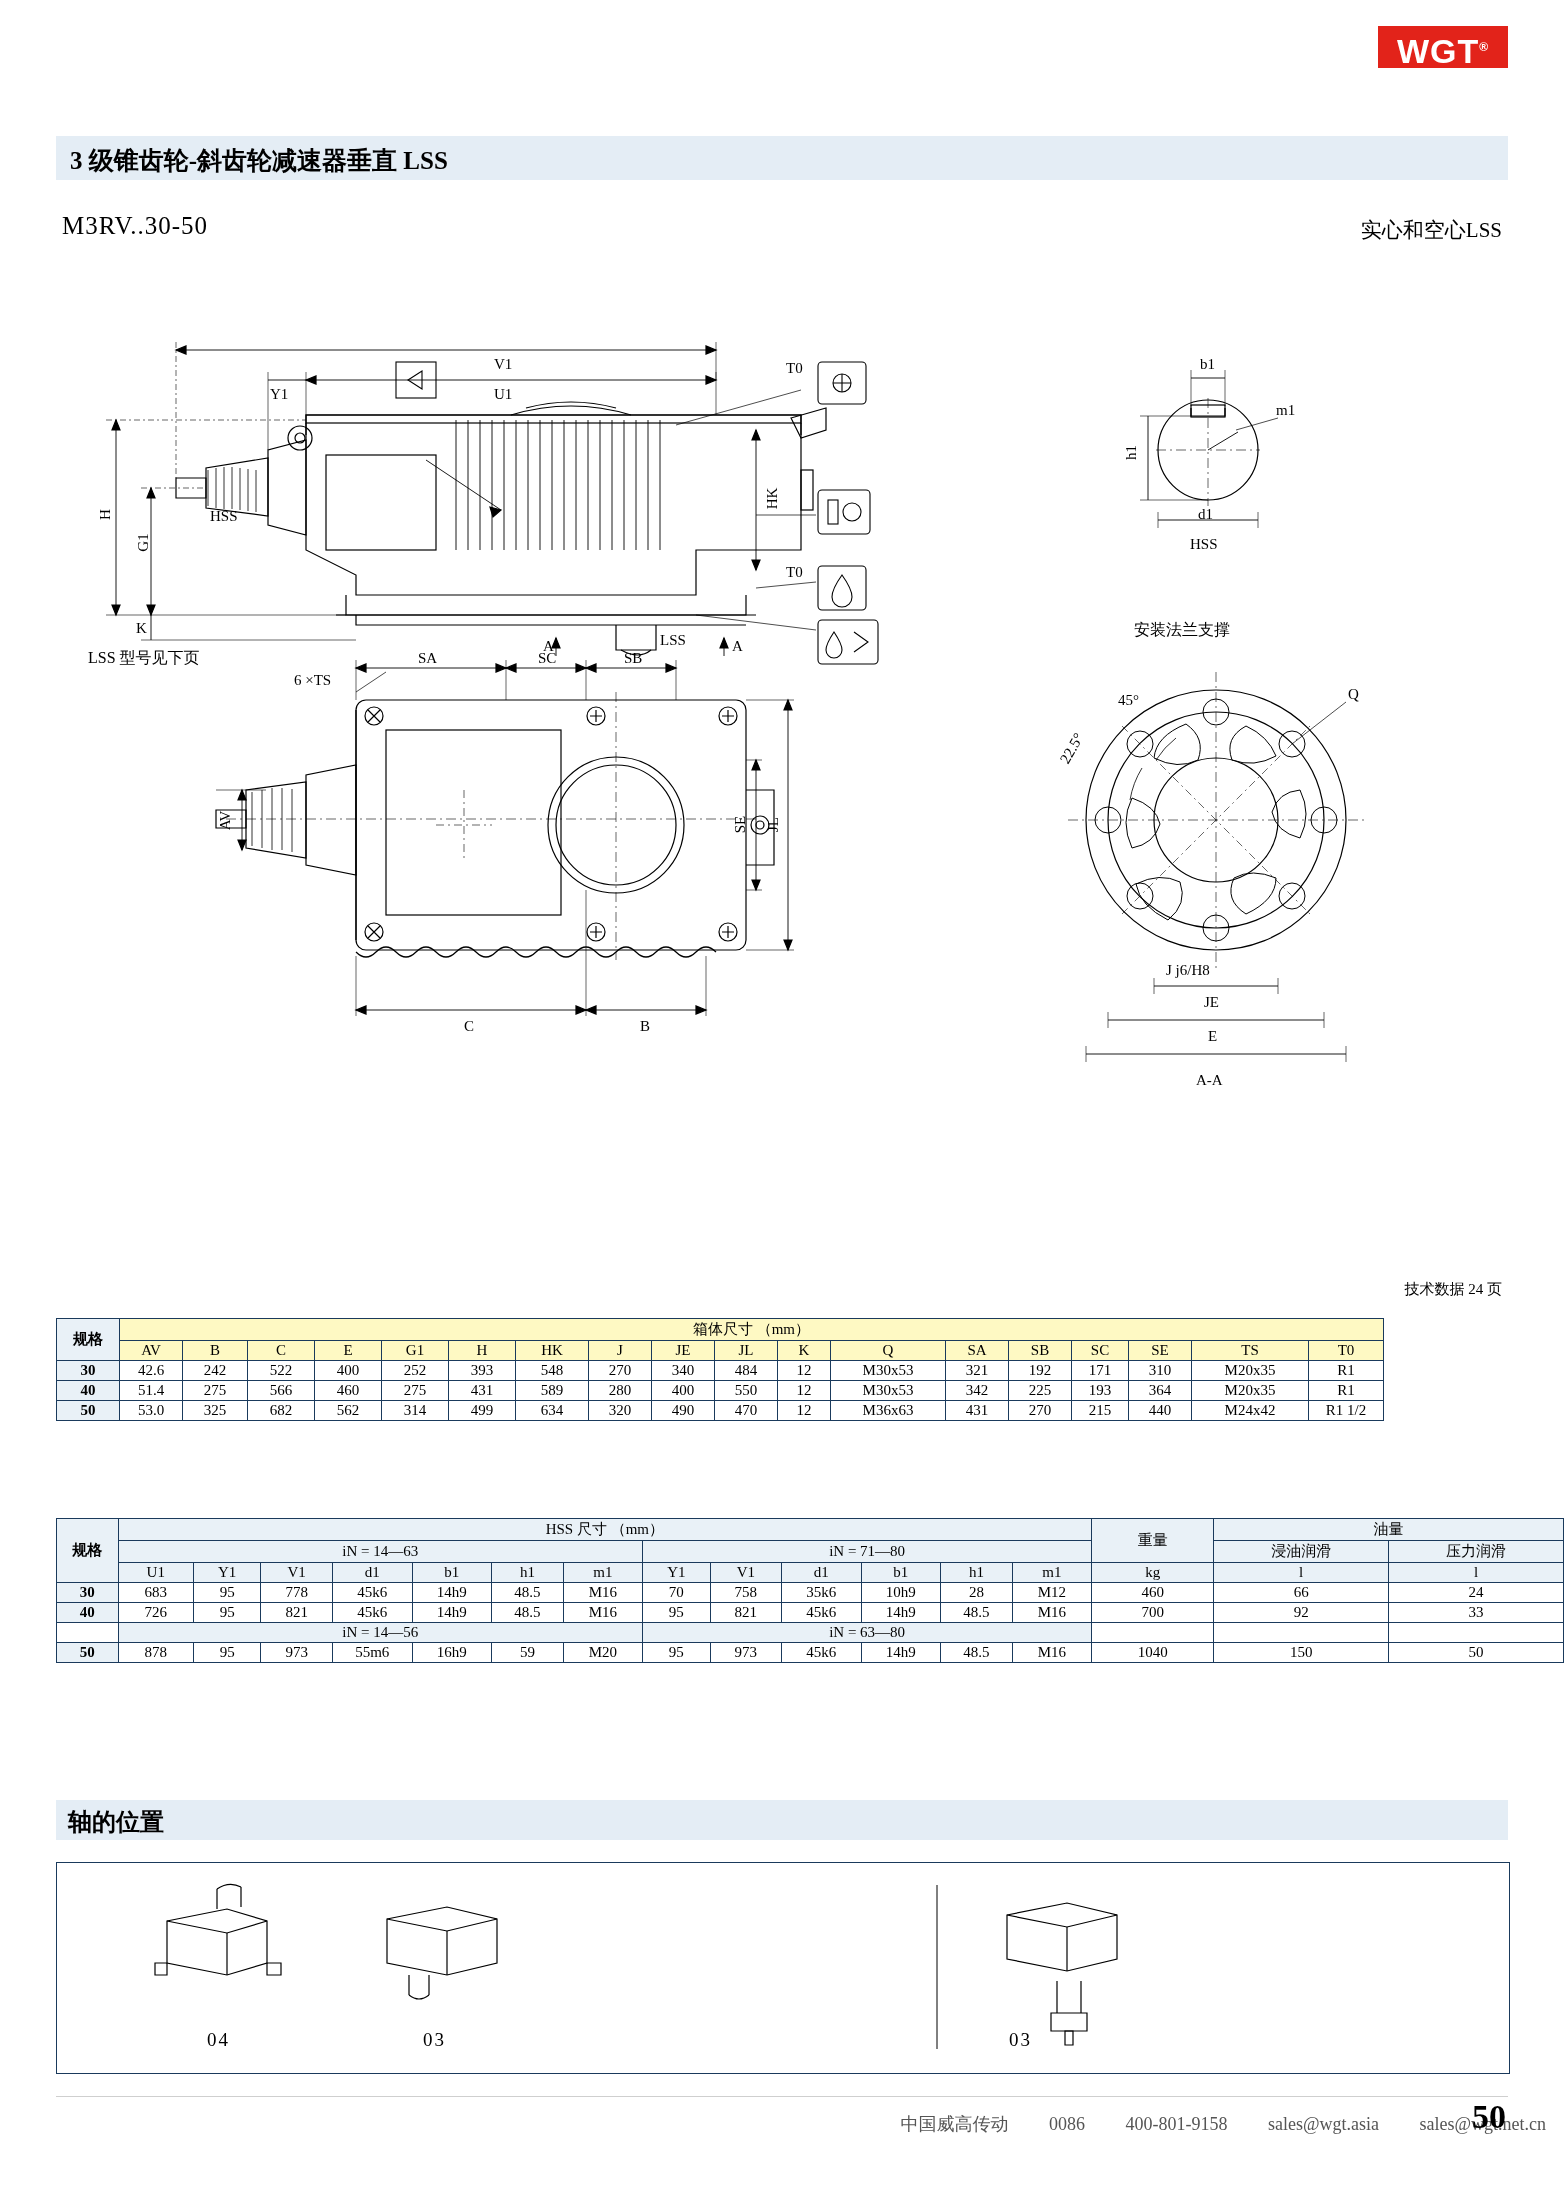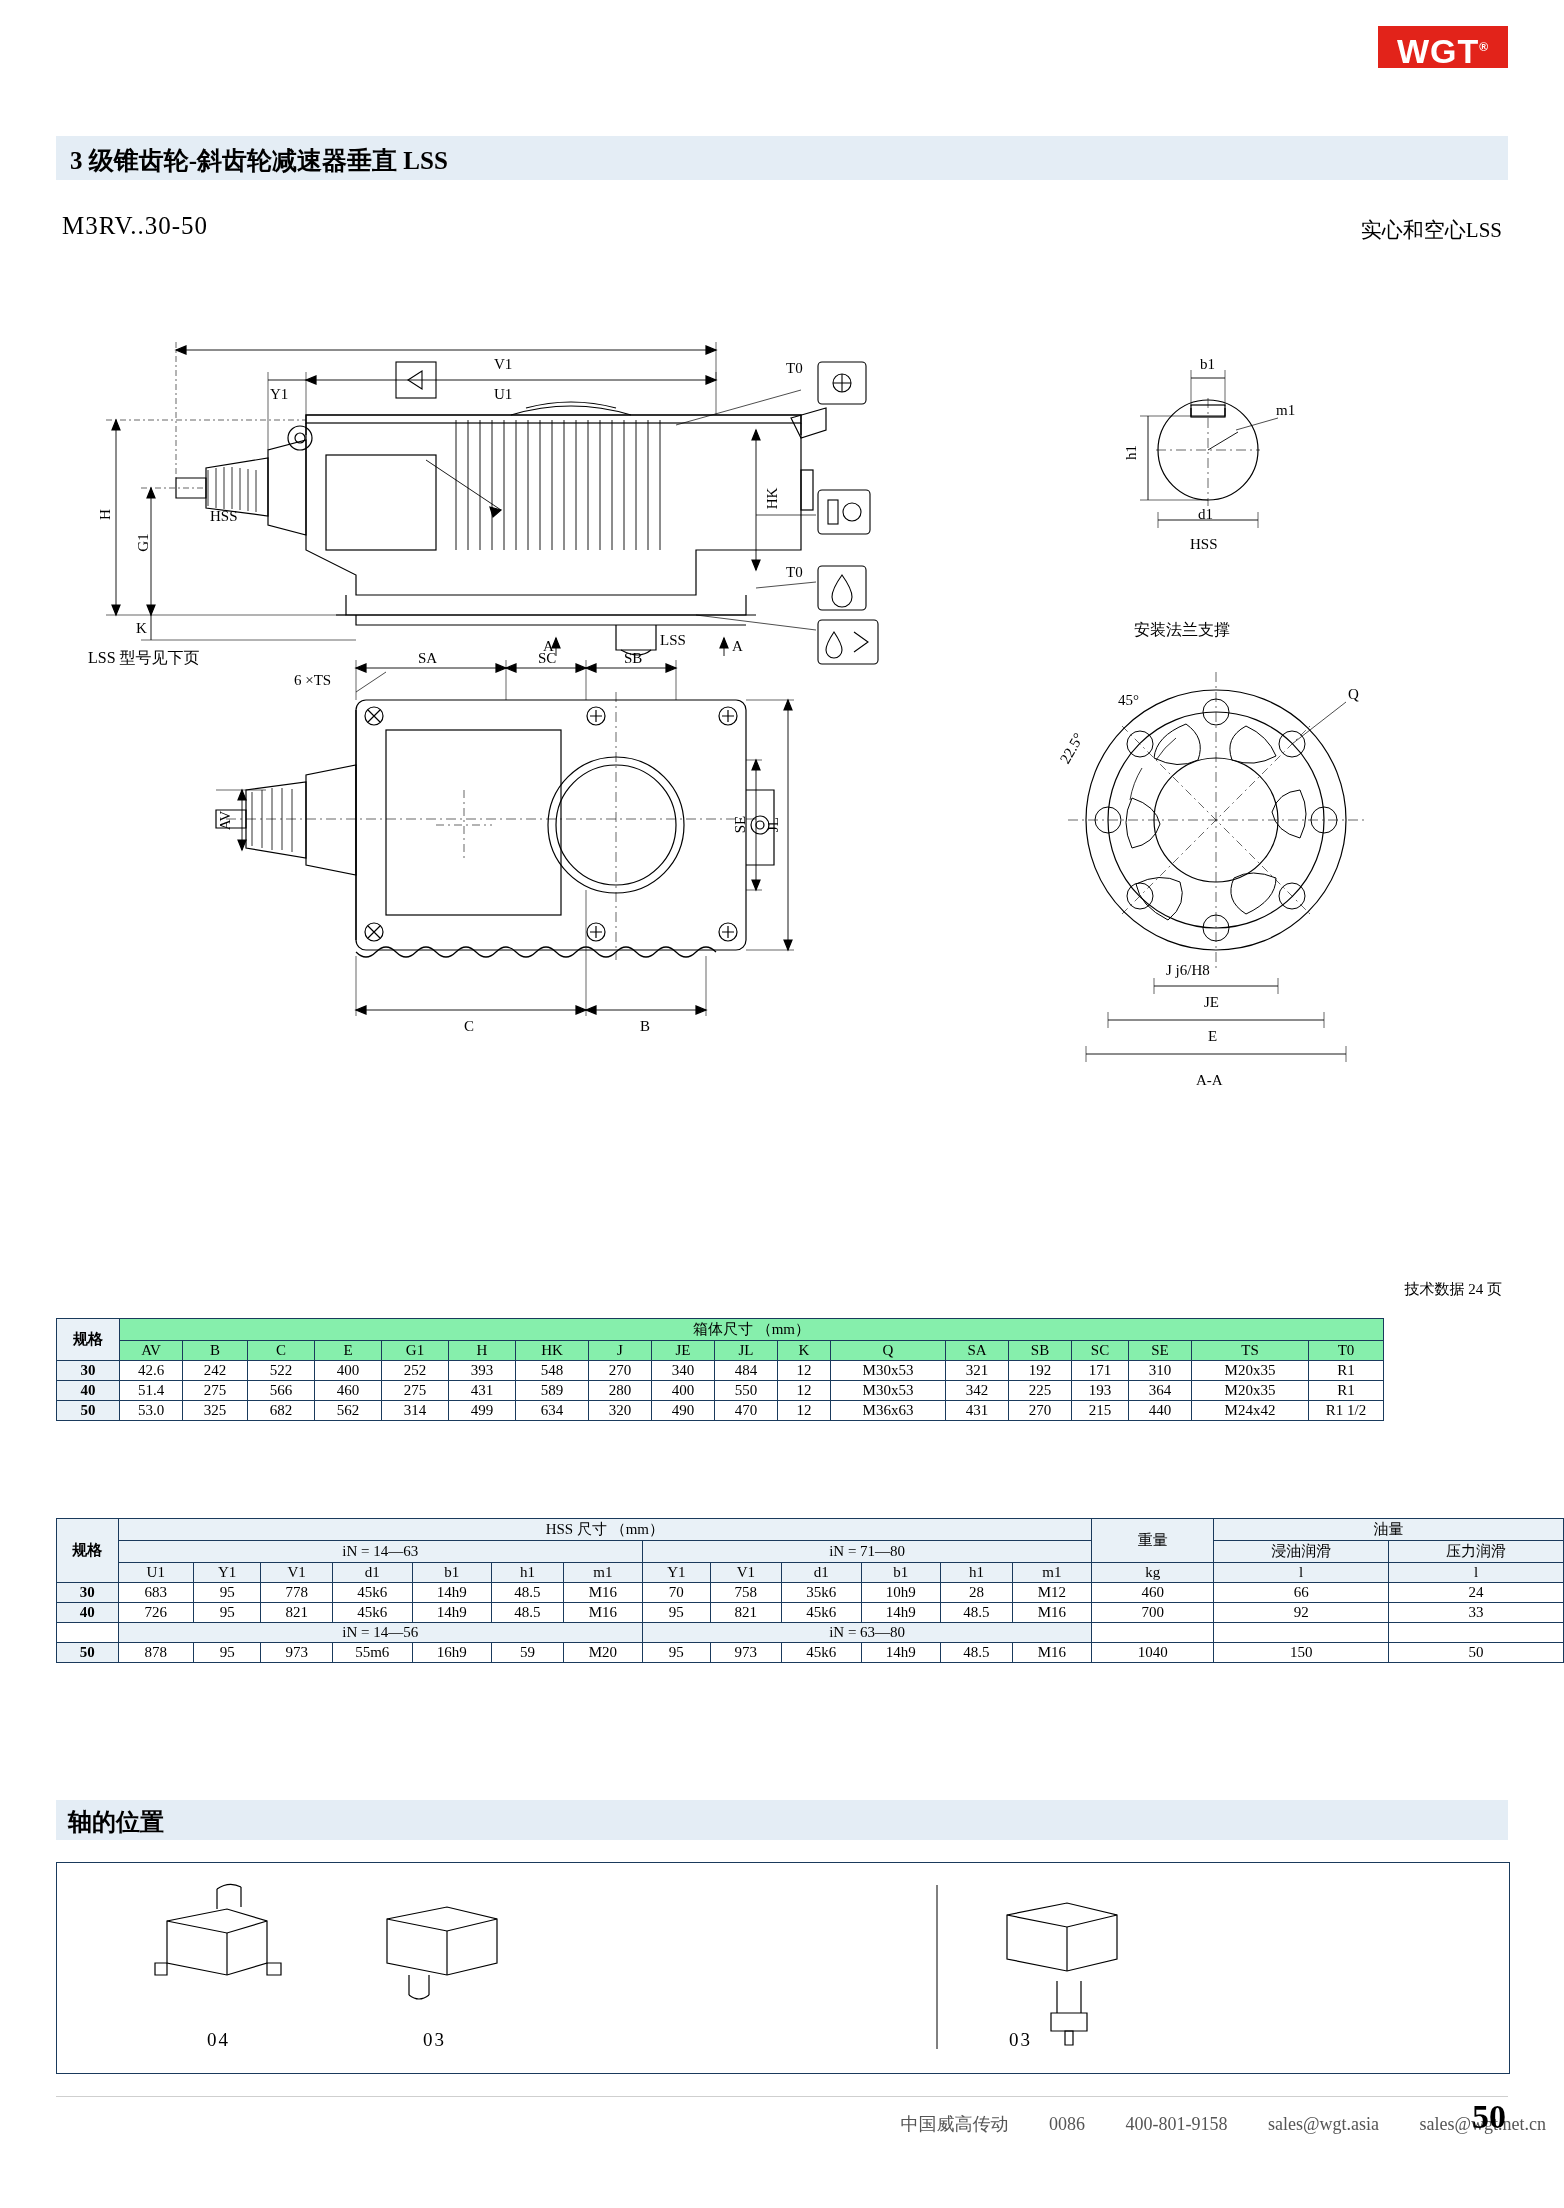--- a/index.html
+++ b/index.html
@@ -30,21 +30,21 @@
   .lbl{position:absolute;font-size:15px;font-family:"Liberation Serif",serif;}
   .cnnote{position:absolute;font-size:16px;}
 
   svg{display:block;}
 
   
   .tech-note{position:absolute;right:62px;top:1280px;font-size:15px;}
   table{border-collapse:collapse;font-family:"Liberation Serif",serif;}
   .t1{position:absolute;left:56px;top:1318px;}
   .t1 td,.t1 th{border:1px solid #1a3a5c;font-size:15px;text-align:center;padding:1px 2px;}
-  .t1 .hdr{background:#86efac;}
+  .t1 .hdr{background:#fef9c3;}
   .t1 .spec{background:#e9f1f7;font-weight:bold;}
   .t2{position:absolute;left:56px;top:1518px;}
   .t2 td,.t2 th{border:1px solid #1a3a5c;font-size:15px;text-align:center;padding:1px 2px;}
   .t2 .hdr{background:#e9f1f7;}
   .t2 .spec{background:#e9f1f7;font-weight:bold;}
 
   .sec-bar{position:absolute;left:56px;top:1800px;width:1452px;height:40px;background:#e4edf5;}
   .sec-bar span{position:absolute;left:12px;top:6px;font-size:24px;font-weight:bold;}
 
   .shaftbox{position:absolute;left:56px;top:1862px;width:1452px;height:210px;border:1px solid #1a3a5c;}

